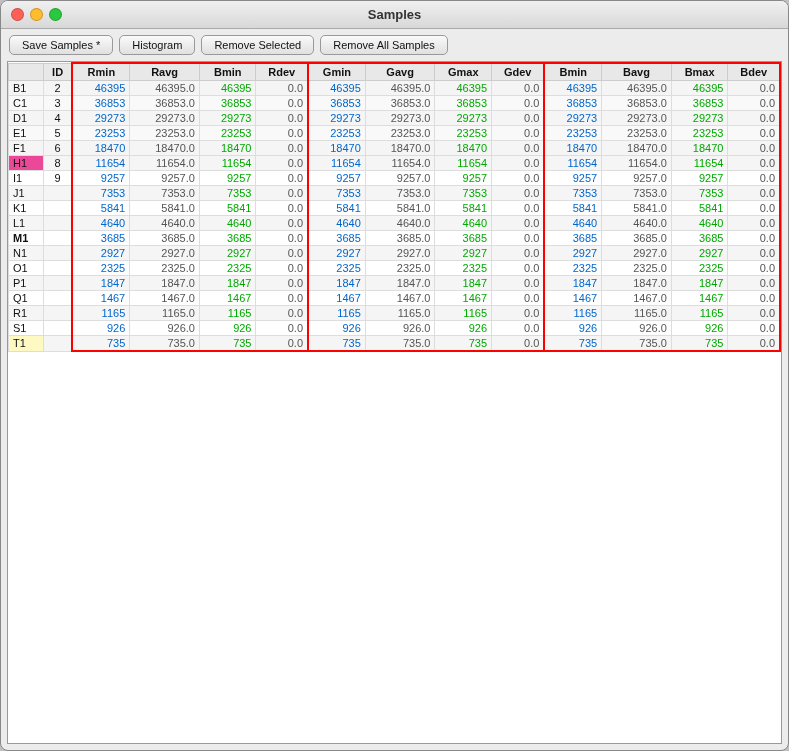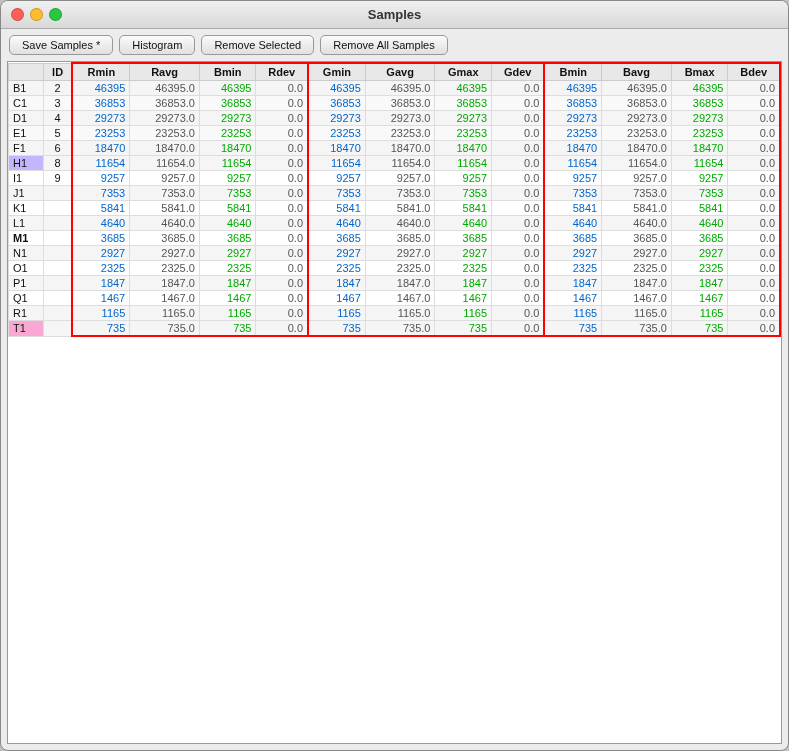--- a/index.html
+++ b/index.html
@@ -242,21 +242,21 @@
             <td style="color: rgb(0, 102, 204); text-align: right; border-left: 2px solid red; background-color: rgb(245, 245, 245);">18470</td>
             <td style="color: rgb(85, 85, 85); text-align: right; background-color: rgb(245, 245, 245);">18470.0</td>
             <td style="color: rgb(0, 170, 0); text-align: right; background-color: rgb(245, 245, 245);">18470</td>
             <td style="color: rgb(85, 85, 85); text-align: right; border-right: 2px solid red; background-color: rgb(245, 245, 245);">0.0</td>
             <td style="color: rgb(0, 102, 204); text-align: right; border-left: 2px solid red; background-color: rgb(245, 245, 245);">18470</td>
             <td style="color: rgb(85, 85, 85); text-align: right; background-color: rgb(245, 245, 245);">18470.0</td>
             <td style="color: rgb(0, 170, 0); text-align: right; background-color: rgb(245, 245, 245);">18470</td>
             <td style="color: rgb(85, 85, 85); text-align: right; border-right: 2px solid red; background-color: rgb(245, 245, 245);">0.0</td>
           </tr>
           <tr>
-            <td style="text-align: left; color: rgb(17, 17, 17); font-weight: 500; background-color: #c4b5fd;">H1</td>
+            <td style="text-align: left; color: rgb(17, 17, 17); font-weight: 500; background-color: #ec4899;">H1</td>
             <td style="text-align: center; color: rgb(17, 17, 17); background-color: rgb(245, 245, 245);">8</td>
             <td style="color: rgb(0, 102, 204); text-align: right; border-left: 2px solid red; background-color: rgb(245, 245, 245);">11654</td>
             <td style="color: rgb(85, 85, 85); text-align: right; background-color: rgb(245, 245, 245);">11654.0</td>
             <td style="color: rgb(0, 170, 0); text-align: right; background-color: rgb(245, 245, 245);">11654</td>
             <td style="color: rgb(85, 85, 85); text-align: right; border-right: 2px solid red; background-color: rgb(245, 245, 245);">0.0</td>
             <td style="color: rgb(0, 102, 204); text-align: right; border-left: 2px solid red; background-color: rgb(245, 245, 245);">11654</td>
             <td style="color: rgb(85, 85, 85); text-align: right; background-color: rgb(245, 245, 245);">11654.0</td>
             <td style="color: rgb(0, 170, 0); text-align: right; background-color: rgb(245, 245, 245);">11654</td>
             <td style="color: rgb(85, 85, 85); text-align: right; border-right: 2px solid red; background-color: rgb(245, 245, 245);">0.0</td>
             <td style="color: rgb(0, 102, 204); text-align: right; border-left: 2px solid red; background-color: rgb(245, 245, 245);">11654</td>
@@ -418,21 +418,37 @@
             <td style="color: rgb(0, 102, 204); text-align: right; border-left: 2px solid red; background-color: rgb(245, 245, 245);">1165</td>
             <td style="color: rgb(85, 85, 85); text-align: right; background-color: rgb(245, 245, 245);">1165.0</td>
             <td style="color: rgb(0, 170, 0); text-align: right; background-color: rgb(245, 245, 245);">1165</td>
             <td style="color: rgb(85, 85, 85); text-align: right; border-right: 2px solid red; background-color: rgb(245, 245, 245);">0.0</td>
             <td style="color: rgb(0, 102, 204); text-align: right; border-left: 2px solid red; background-color: rgb(245, 245, 245);">1165</td>
             <td style="color: rgb(85, 85, 85); text-align: right; background-color: rgb(245, 245, 245);">1165.0</td>
             <td style="color: rgb(0, 170, 0); text-align: right; background-color: rgb(245, 245, 245);">1165</td>
             <td style="color: rgb(85, 85, 85); text-align: right; border-right: 2px solid red; background-color: rgb(245, 245, 245);">0.0</td>
           </tr>
           <tr>
-            <td style="text-align: left; color: rgb(17, 17, 17); font-weight: 500; background-color: #f9a8d4; margin-top: 32px;">T1</td>
+            <td style="text-align: left; color: rgb(17, 17, 17); font-weight: 500;">S1</td>
+            <td style="text-align: center; color: rgb(17, 17, 17);"></td>
+            <td style="color: rgb(0, 102, 204); text-align: right; border-left: 2px solid red;">926</td>
+            <td style="color: rgb(85, 85, 85); text-align: right;">926.0</td>
+            <td style="color: rgb(0, 170, 0); text-align: right;">926</td>
+            <td style="color: rgb(85, 85, 85); text-align: right; border-right: 2px solid red;">0.0</td>
+            <td style="color: rgb(0, 102, 204); text-align: right; border-left: 2px solid red;">926</td>
+            <td style="color: rgb(85, 85, 85); text-align: right;">926.0</td>
+            <td style="color: rgb(0, 170, 0); text-align: right;">926</td>
+            <td style="color: rgb(85, 85, 85); text-align: right; border-right: 2px solid red;">0.0</td>
+            <td style="color: rgb(0, 102, 204); text-align: right; border-left: 2px solid red;">926</td>
+            <td style="color: rgb(85, 85, 85); text-align: right;">926.0</td>
+            <td style="color: rgb(0, 170, 0); text-align: right;">926</td>
+            <td style="color: rgb(85, 85, 85); text-align: right; border-right: 2px solid red;">0.0</td>
+          </tr>
+          <tr>
+            <td style="text-align: left; color: rgb(17, 17, 17); font-weight: 500; background-color: #fef9c3; margin-top: 32px;">T1</td>
             <td style="text-align: center; color: rgb(17, 17, 17); background-color: rgb(245, 245, 245);"></td>
             <td style="color: rgb(0, 102, 204); text-align: right; border-left: 2px solid red; border-bottom: 2px solid red; background-color: rgb(245, 245, 245);">735</td>
             <td style="color: rgb(85, 85, 85); text-align: right; border-bottom: 2px solid red; background-color: rgb(245, 245, 245);">735.0</td>
             <td style="color: rgb(0, 170, 0); text-align: right; border-bottom: 2px solid red; background-color: rgb(245, 245, 245);">735</td>
             <td style="color: rgb(85, 85, 85); text-align: right; border-right: 2px solid red; border-bottom: 2px solid red; background-color: rgb(245, 245, 245);">0.0</td>
             <td style="color: rgb(0, 102, 204); text-align: right; border-left: 2px solid red; border-bottom: 2px solid red; background-color: rgb(245, 245, 245);">735</td>
             <td style="color: rgb(85, 85, 85); text-align: right; border-bottom: 2px solid red; background-color: rgb(245, 245, 245);">735.0</td>
             <td style="color: rgb(0, 170, 0); text-align: right; border-bottom: 2px solid red; background-color: rgb(245, 245, 245);">735</td>
             <td style="color: rgb(85, 85, 85); text-align: right; border-right: 2px solid red; border-bottom: 2px solid red; background-color: rgb(245, 245, 245);">0.0</td>
             <td style="color: rgb(0, 102, 204); text-align: right; border-left: 2px solid red; border-bottom: 2px solid red; background-color: rgb(245, 245, 245);">735</td>

